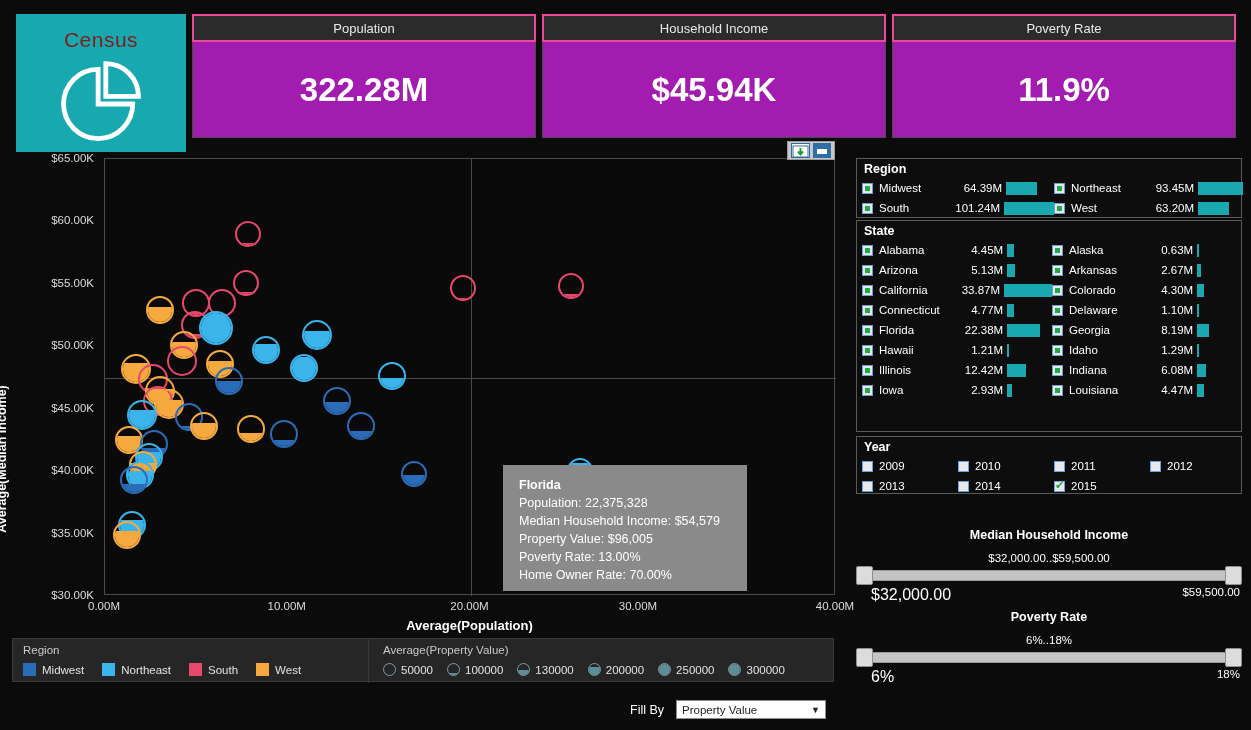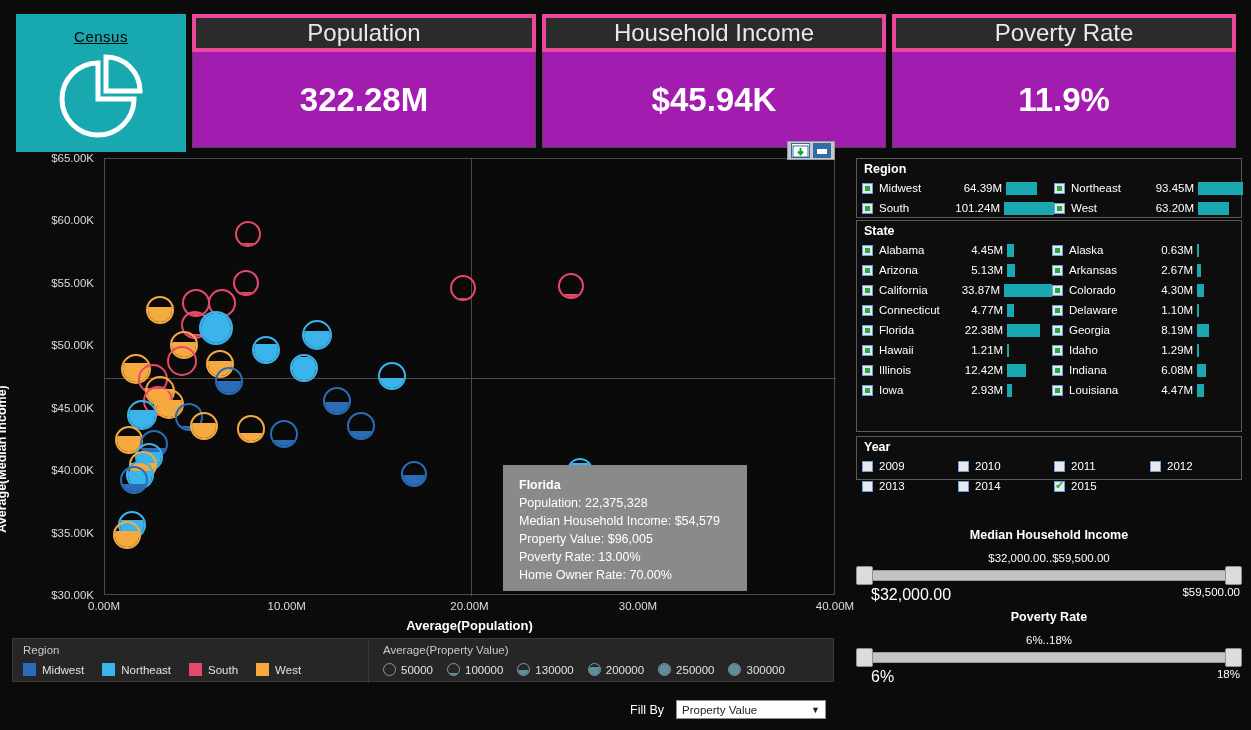--- a/index.html
+++ b/index.html
@@ -11,28 +11,28 @@
   }
   #app { position: relative; width: 1251px; height: 730px; background: #0b0b0b; }
 
   
   .kpi-row { position: absolute; left: 0; top: 0; width: 1251px; height: 152px; }
   .logo-tile {
     position: absolute; left: 16px; top: 14px; width: 170px; height: 138px;
     background: #18a9b0; display: flex; flex-direction: column;
     align-items: center; justify-content: flex-start; padding-top: 14px;
   }
-  .logo-text { color: #000000; font-size: 15px; letter-spacing: .5px; text-decoration: underline; }
+  .logo-text { color: #7f1d1d; font-size: 21px; letter-spacing: .5px; }
   .logo-pie { margin-top: 4px; }
 
   .kpi { position: absolute; top: 14px; }
   .kpi-head {
-    height: 38px; background: #2b2b2b; border: 4px solid #ec4899;
+    height: 28px; background: #2b2b2b; border: 2px solid #ec4899;
     display: flex; align-items: center; justify-content: center;
-    color: #e9e9e9; font-size: 24px;
+    color: #e9e9e9; font-size: 13px;
   }
   .kpi-body {
     height: 96px; background: #a21caf; border: 1px solid #4a4a4a; border-top: none;
     display: flex; align-items: center; justify-content: center;
     color: #ffffff; font-size: 33px; font-weight: bold;
   }
   #kpi-pop  { left: 192px; width: 344px; }
   #kpi-inc  { left: 542px; width: 344px; }
   #kpi-pov  { left: 892px; width: 344px; }
 
@@ -97,21 +97,21 @@
     display:flex; align-items:center; justify-content:space-between; padding:0 5px;
     color:#222; font-size:11.5px;
   }
   .caret { font-size:9px; }
 
   
   .panel { position:absolute; border:1px solid #5a5a5a; background:#0d0d0d; }
   .panel-title { color:#ffffff; font-size:12.5px; font-weight:bold; padding:3px 0 2px 7px; }
   #p-region { left:856px; top:158px; width:386px; height:60px; }
   #p-state  { left:856px; top:220px; width:386px; height:212px; }
-  #p-year   { left:856px; top:436px; width:386px; height:44px; }
+  #p-year   { left:856px; top:436px; width:386px; height:58px; }
 
   .chk {
     width:11px; height:11px; border:1px solid #6f9fd8; background:#e8e8e8;
     display:inline-block; position:relative; flex:0 0 auto;
   }
   .chk.partial::after {
     content:''; position:absolute; left:2px; top:2px; width:5px; height:5px; background:#22a84a;
   }
   .chk.checked::after {
     content:'✔'; position:absolute; left:0px; top:-3px; font-size:11px; color:#22a84a; line-height:13px;

